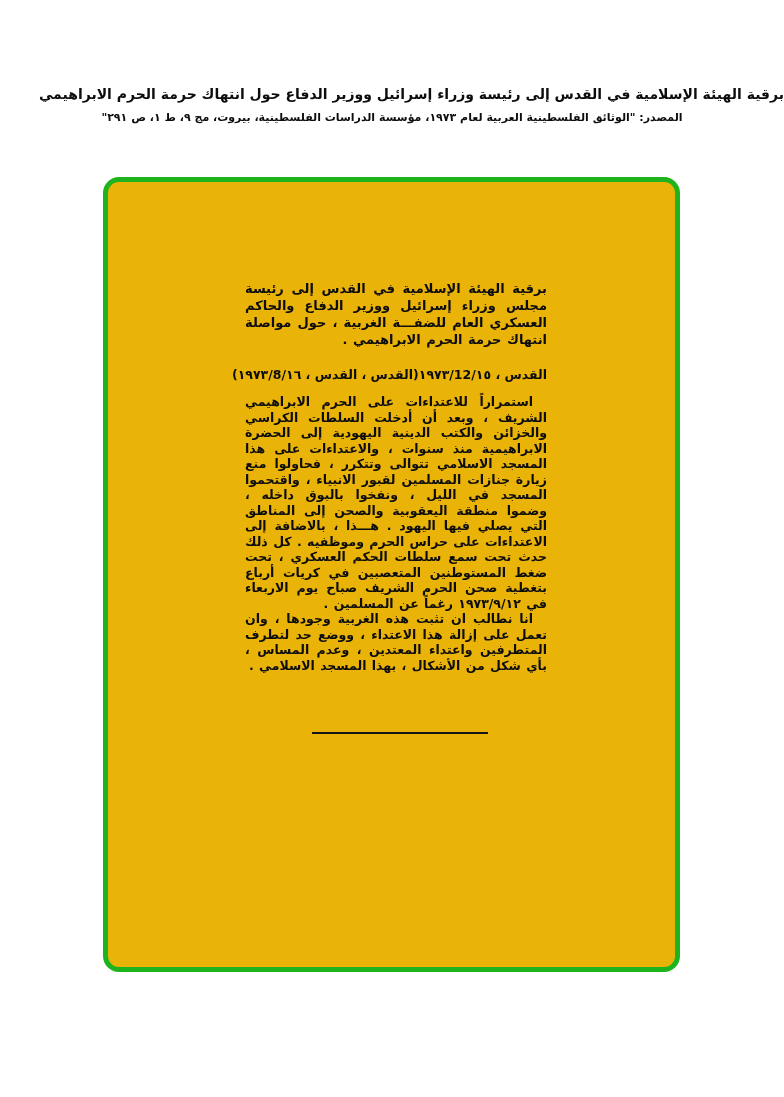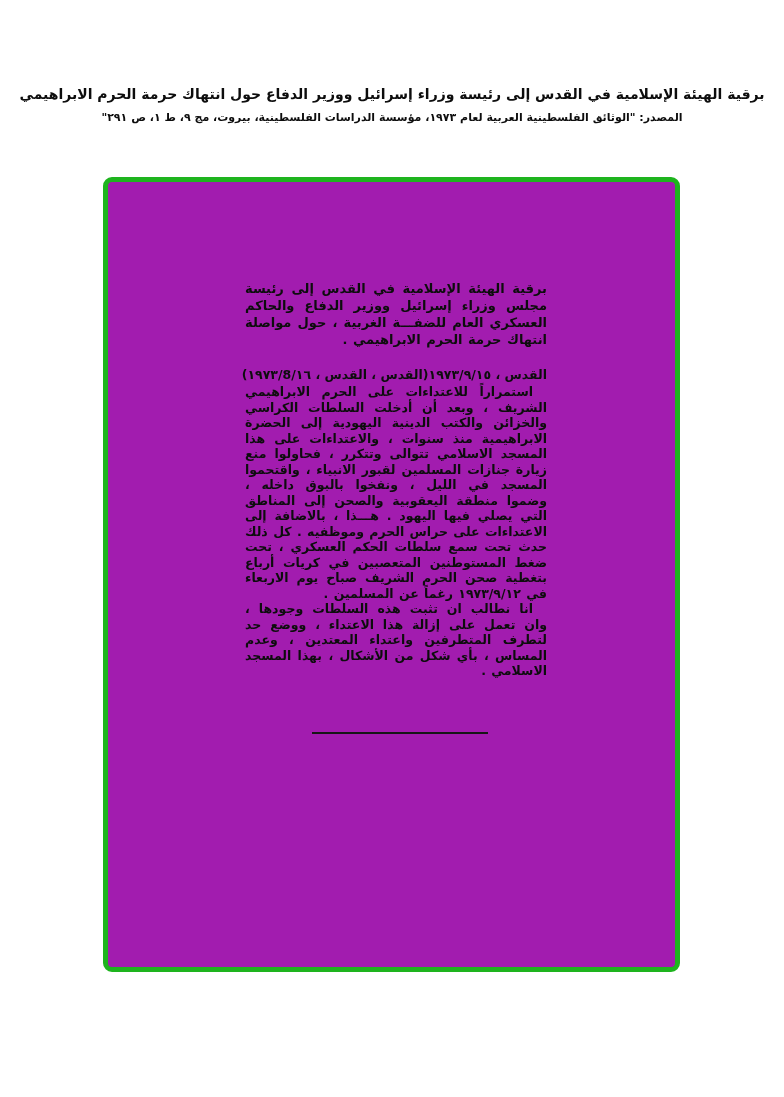--- a/index.html
+++ b/index.html
@@ -19,38 +19,39 @@
     left: 0;
     right: 0;
     text-align: center;
     direction: rtl;
   }
   .page-header .hdr-title {
     font-size: 14px;
     font-weight: bold;
     letter-spacing: 0;
     line-height: 20px;
+    text-align: right;
   }
   .page-header .hdr-source {
     margin-top: 7px;
     font-size: 11px;
     font-weight: bold;
     line-height: 14px;
   }
 
   
   .document-frame {
     position: absolute;
     left: 103px;
     top: 177px;
     width: 577px;
     height: 795px;
     border: 5px solid #1eb41e;
-    border-radius: 9px;
-    background: #a21caf;
+    border-radius: 16px;
+    background: #eab308;
   }
 
   
   .doc {
     position: absolute;
     top: 98px;
     right: 128px;
     width: 302px;
     direction: rtl;
     text-align: justify;
@@ -69,21 +70,21 @@
     font-size: 12.5px;
     line-height: 16px;
     white-space: nowrap;
   }
   .doc-body p {
     font-size: 12.5px;
     line-height: 15.5px;
     text-indent: 14px;
     word-spacing: 1px;
   }
-  .doc-body p:first-child { margin-top: 1px; }
+  .doc-body p:first-child { margin-top: 11px; }
 
   .end-divider {
     position: absolute;
     left: 204px;
     top: 550px;
     width: 176px;
     height: 2px;
     background: #161616;
   }
 </style>
@@ -95,26 +96,26 @@
   <div class="hdr-source">المصدر: "الوثائق الفلسطينية العربية لعام ١٩٧٣، مؤسسة الدراسات الفلسطينية، بيروت، مج ٩، ط ١، ص ٢٩١"</div>
 </header>
 
 <section class="document-frame" style="border-color: rgb(30, 180, 30);">
 
   <article class="doc">
 
     <div class="doc-title">برقية الهيئة الإسلامية في القدس إلى رئيسة مجلس وزراء إسرائيل ووزير الدفاع والحاكم العسكري العام للضفـــة الغربية ، حول مواصلة انتهاك حرمة الحرم الابراهيمي .</div>
 
     <div class="dateline">
-      <span>القدس ، ١٩٧٣/٩/١٥</span>
+      <span>القدس ، ١٩٧٣/12/١٥</span>
       <span>(القدس ، القدس ، ١٩٧٣/8/١٦)</span>
     </div>
 
     <div class="doc-body">
       <p>استمراراً للاعتداءات على الحرم الابراهيمي الشريف ، وبعد أن أدخلت السلطات الكراسي والخزائن والكتب الدينية اليهودية إلى الحضرة الابراهيمية منذ سنوات ، والاعتداءات على هذا المسجد الاسلامي تتوالى وتتكرر ، فحاولوا منع زيارة جنازات المسلمين لقبور الانبياء ، واقتحموا المسجد في الليل ، ونفخوا بالبوق داخله ، وضموا منطقة اليعقوبية والصحن إلى المناطق التي يصلي فيها اليهود . هـــذا ، بالاضافة إلى الاعتداءات على حراس الحرم وموظفيه . كل ذلك حدث تحت سمع سلطات الحكم العسكري ، تحت ضغط المستوطنين المتعصبين في كريات أرباع بتغطية صحن الحرم الشريف صباح يوم الاربعاء في ١٩٧٣/٩/١٢ رغماً عن المسلمين .</p>
-      <p>انا نطالب ان تثبت هذه السلطات وجودها ، وان تعمل على إزالة هذا الاعتداء ، ووضع حد لتطرف المتطرفين واعتداء المعتدين ، وعدم المساس ، بأي شكل من الأشكال ، بهذا المسجد الاسلامي .</p>
+      <p>انا نطالب ان تثبت هذه الغربية وجودها ، وان تعمل على إزالة هذا الاعتداء ، ووضع حد لتطرف المتطرفين واعتداء المعتدين ، وعدم المساس ، بأي شكل من الأشكال ، بهذا المسجد الاسلامي .</p>
     </div>
 
   </article>
 
   <div class="end-divider"></div>
 
 </section>
 
 </body></html>

